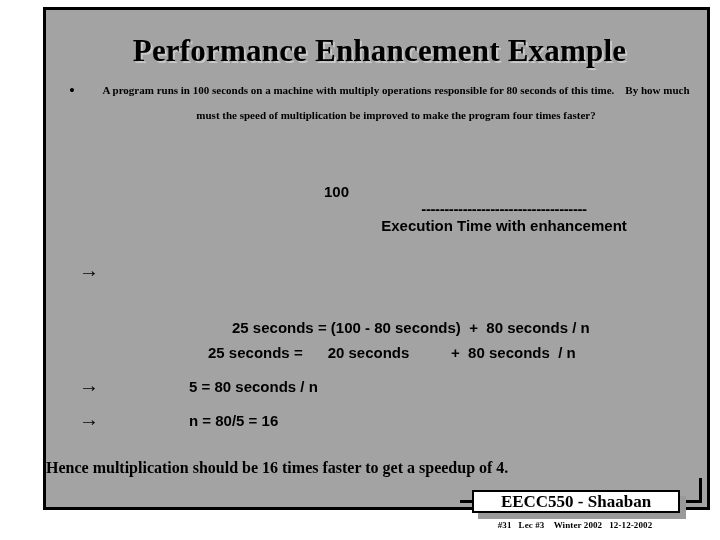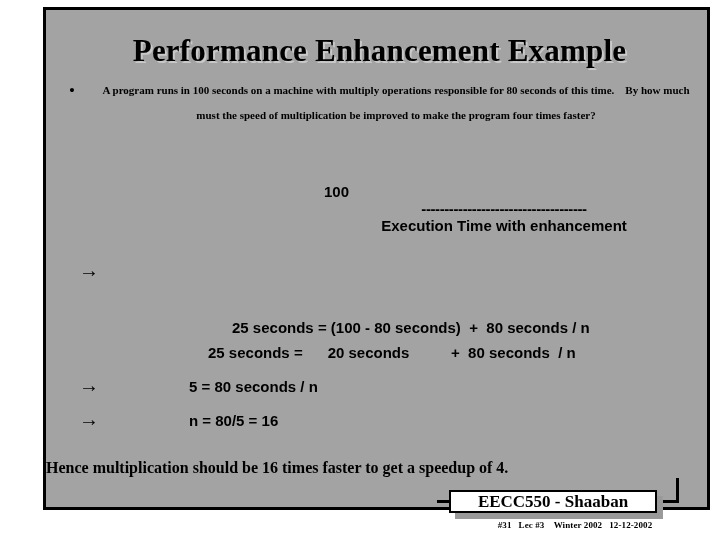--- a/index.html
+++ b/index.html
@@ -181,21 +181,21 @@
     font-family: "Liberation Serif", serif;
     font-weight: bold;
     font-size: 16px;
     line-height: 22px;
     white-space: nowrap;
   }
 
   
   #footer-badge {
     position: absolute;
-    left: 449px;
+    left: 472px;
     top: 490px;
     width: 214px;
     height: 26px;
   }
   #badge-shadow {
     position: absolute;
     left: 6px;
     top: 6px;
     width: 208px;
     height: 23px;

